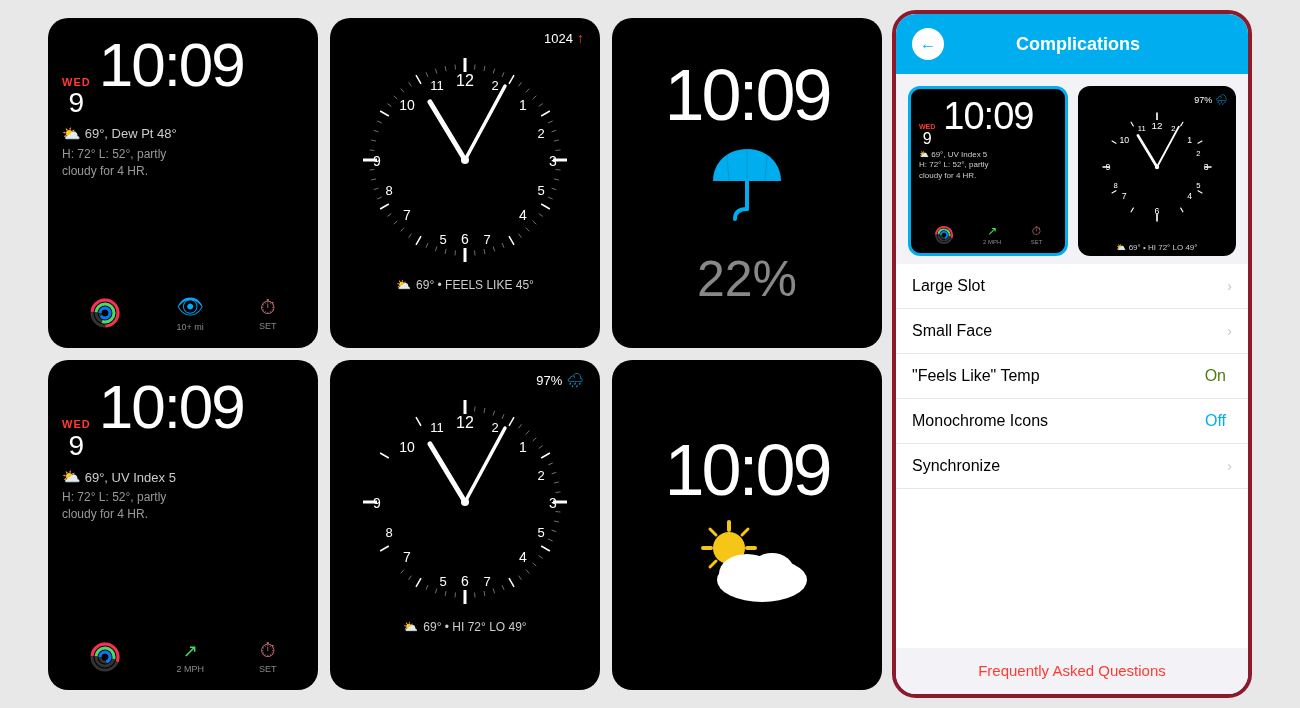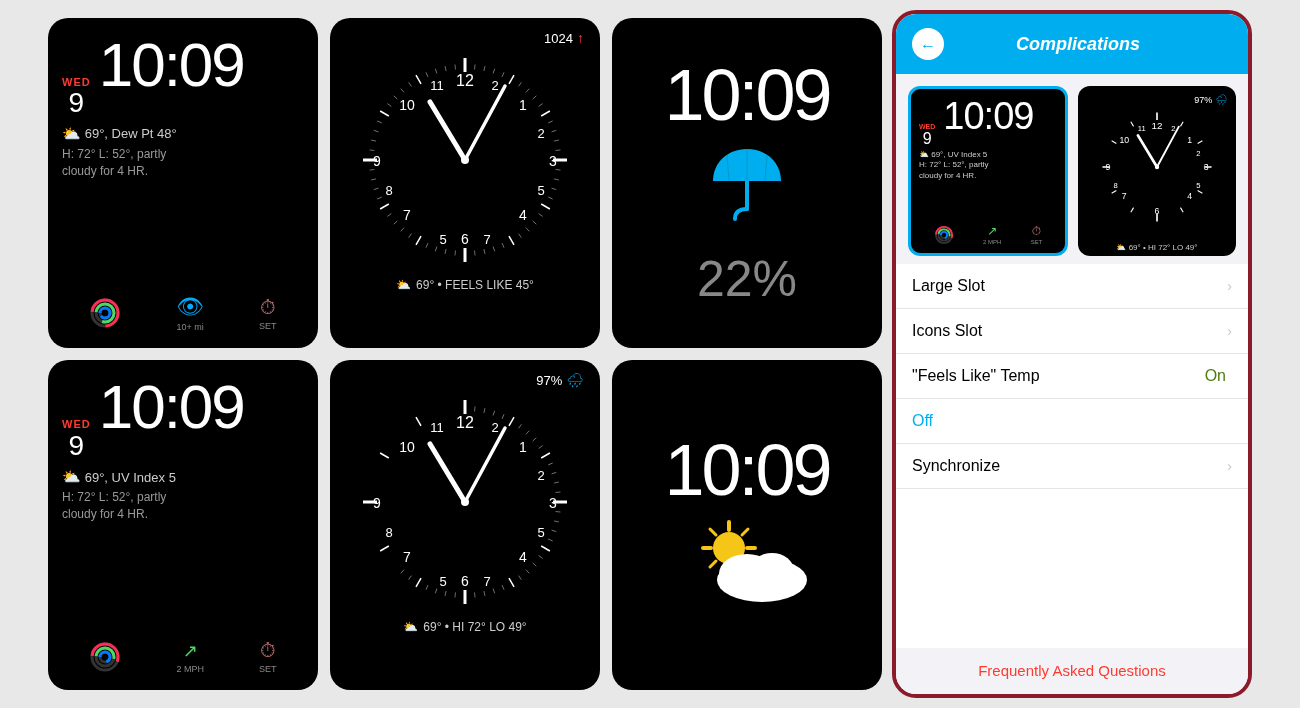--- a/index.html
+++ b/index.html
@@ -314,21 +314,20 @@
       font-weight: 700;
       cursor: pointer;
     }
     .header-title {
       color: white;
       font-size: 18px;
       font-weight: 600;
       flex: 1;
       text-align: center;
       padding-right: 32px;
-      font-style: italic;
     }
 
     
     .watch-previews {
       display: flex;
       flex-direction: row;
       gap: 10px;
       padding: 12px 12px 8px;
       flex-shrink: 0;
     }
@@ -852,30 +851,31 @@
 
     <div class="settings-list">
 
 
       <div class="settings-item">
         <span class="settings-item-label">Large Slot</span>
         <span class="chevron">›</span>
       </div>
 
       <div class="settings-item">
-        <span class="settings-item-label">Icons Slot</span>
+        <span class="settings-item-label">Small Face</span>
         <span class="chevron">›</span>
       </div>
 
       <div class="settings-item">
         <span class="settings-item-label">"Feels Like" Temp</span>
         <span class="settings-item-value on">On</span>
       </div>
 
       <div class="settings-item">
+        <span class="settings-item-label">Monochrome Icons</span>
         <span class="settings-item-value off">Off</span>
       </div>
 
       <div class="settings-item">
         <span class="settings-item-label">Synchronize</span>
         <span class="chevron">›</span>
       </div>
     </div>
 
     <div class="faq-section">

